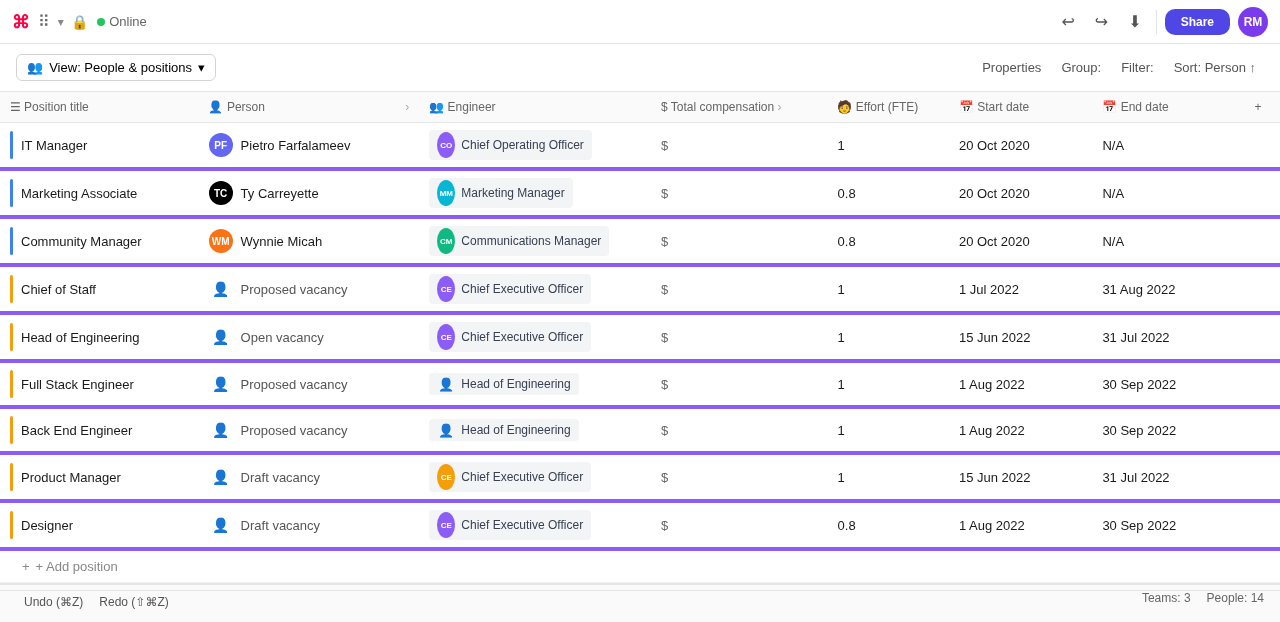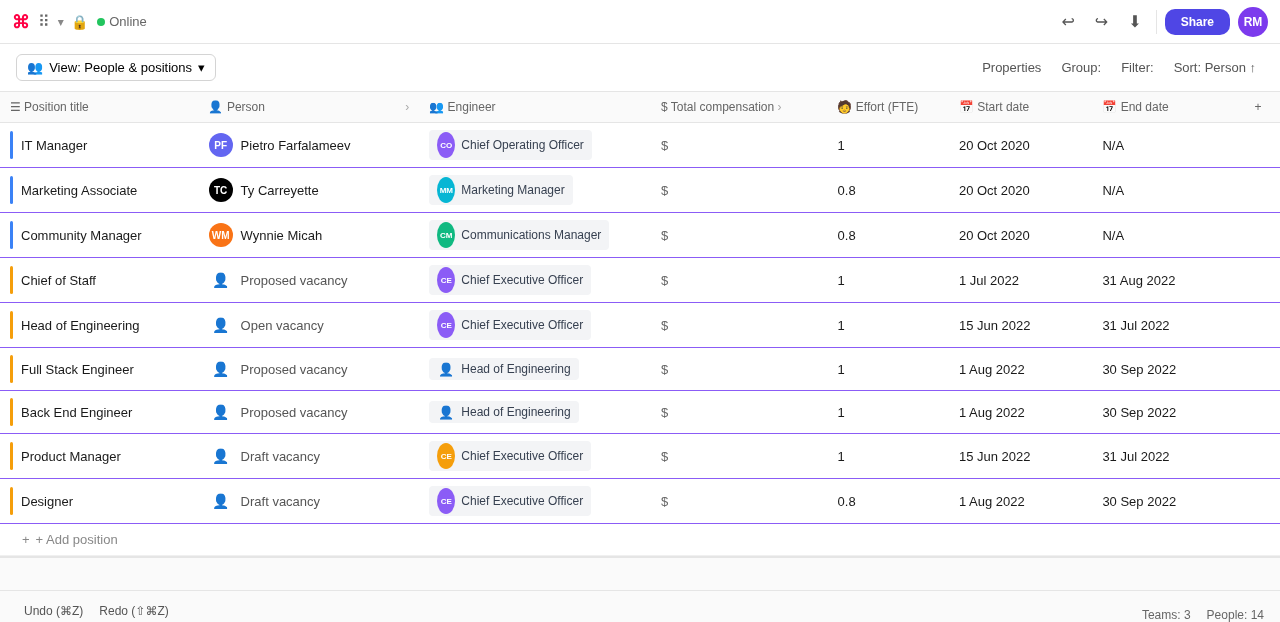--- a/index.html
+++ b/index.html
@@ -35,21 +35,21 @@
     thead th { background: #fafafa; border-bottom: 1px solid #e5e5e5; padding: 8px 10px; text-align: left; font-weight: 500; font-size: 12px; color: #666; white-space: nowrap; position: sticky; top: 0; z-index: 10; }
     thead th:first-child { width: 180px; }
     thead th:nth-child(2) { width: 200px; }
     thead th:nth-child(3) { width: 210px; }
     thead th:nth-child(4) { width: 160px; }
     thead th:nth-child(5) { width: 110px; }
     thead th:nth-child(6) { width: 130px; }
     thead th:nth-child(7) { width: 130px; }
     thead th:last-child { width: 40px; text-align: center; }
 
-    tbody tr { border-bottom: 1px solid #8b5cf6; }
+    tbody tr { border-bottom: 4px solid #8b5cf6; }
     td { padding: 7px 10px; font-size: 13px; vertical-align: middle; }
 
     .pos-cell { display: flex; align-items: center; gap: 8px; }
     .pos-indicator { width: 3px; height: 28px; border-radius: 2px; flex-shrink: 0; }
 
     .person-cell { display: flex; align-items: center; gap: 8px; }
     .person-avatar { width: 24px; height: 24px; border-radius: 50%; overflow: hidden; flex-shrink: 0; display: flex; align-items: center; justify-content: center; font-size: 10px; font-weight: 600; color: white; }
     .vacancy-icon { width: 24px; height: 24px; display: flex; align-items: center; justify-content: center; color: #999; font-size: 16px; }
 
     .manager-chip { display: inline-flex; align-items: center; gap: 6px; background: #f3f4f6; border-radius: 4px; padding: 2px 8px; font-size: 12px; color: #374151; }
@@ -61,21 +61,21 @@
     .footer { display: flex; align-items: center; border-top: 2px solid #e5e5e5; height: 42px; background: #fafafa; flex-shrink: 0; }
     .footer-cell { padding: 0 10px; font-size: 12px; color: #666; display: flex; align-items: center; }
     .footer-cell:first-child { width: 180px; }
     .footer-cell:nth-child(2) { width: 200px; }
     .footer-cell:nth-child(3) { width: 210px; }
     .footer-cell:nth-child(4) { width: 160px; }
     .footer-cell:nth-child(5) { width: 110px; }
 
     .add-row { display: flex; align-items: center; gap: 6px; padding: 8px 10px 8px 22px; color: #888; font-size: 13px; cursor: pointer; border-bottom: 1px solid #f0f0f0; }
 
-    .statusbar { display: flex; align-items: flex-end; height: 32px; padding: 0 16px; border-top: 1px solid #e5e5e5; background: #fafafa; flex-shrink: 0; font-size: 12px; color: #666; }
+    .statusbar { display: flex; align-items: flex-start; height: 32px; padding: 0 16px; border-top: 1px solid #e5e5e5; background: #fafafa; flex-shrink: 0; font-size: 12px; color: #666; }
     .statusbar-spacer { flex: 1; }
     .statusbar-right { display: flex; gap: 16px; }
   </style>
 </head>
 <body>
 
 <div class="topbar">
   <span class="topbar-logo">⌘</span>
   <span class="topbar-grid">⠿</span>
   <span class="topbar-chevron">▾</span>

